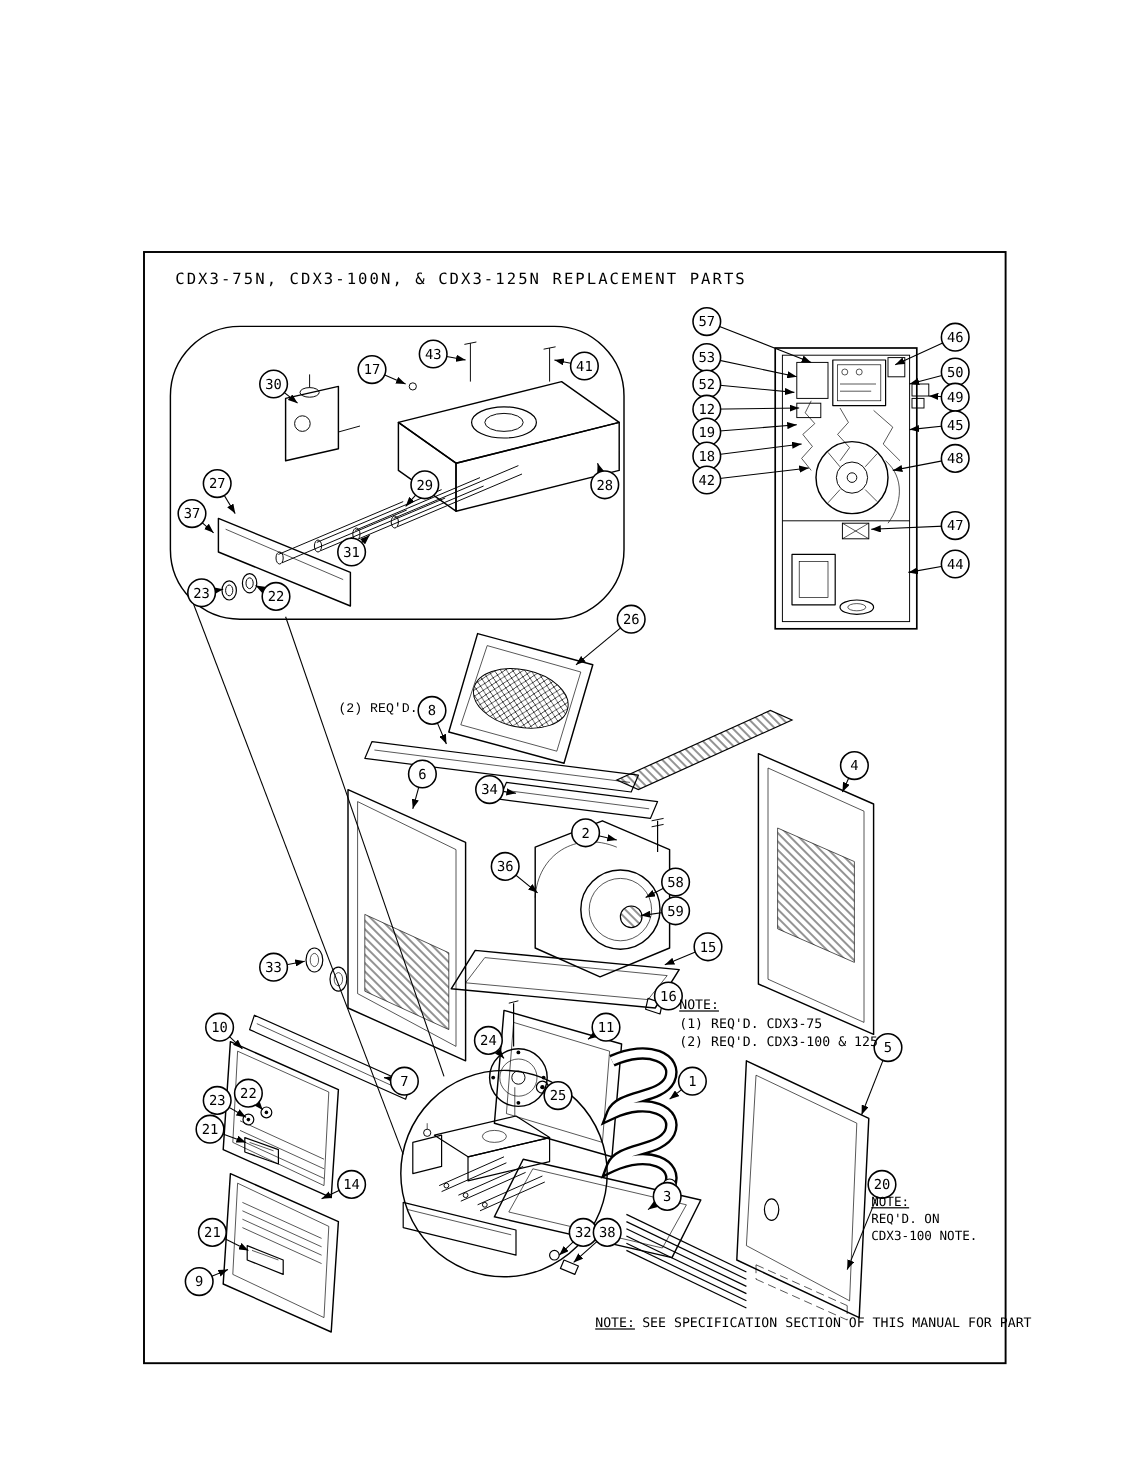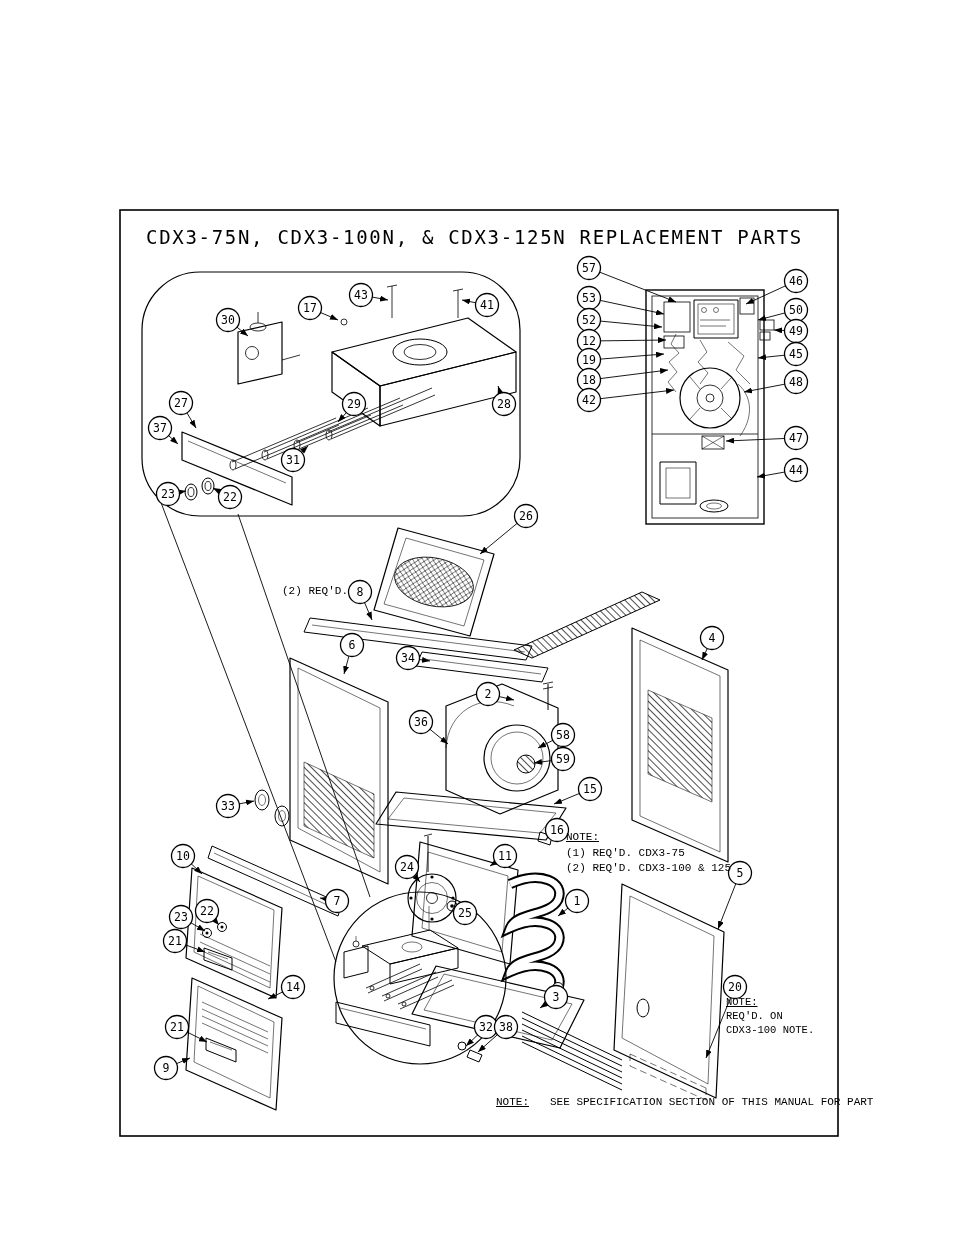--- a/index.html
+++ b/index.html
@@ -8,22 +8,22 @@
   #art{position:absolute;left:0;top:0;}
   .ol{fill:none;stroke:#000;stroke-width:1.2;stroke-linejoin:round;}
   .s1{fill:none;stroke:#000;stroke-width:1;stroke-linejoin:round;}
   .thin{fill:none;stroke:#000;stroke-width:.8;}
   .hair{fill:none;stroke:#000;stroke-width:.55;}
   .dash{stroke-dasharray:7 4;}
   .dot{fill:#000;stroke:none;}
   .leader{stroke:#000;stroke-width:.9;fill:none;}
   .balloon{fill:#fff;stroke:#000;stroke-width:1.3;}
   .balloon-label{font-family:"DejaVu Sans Mono","Liberation Mono",monospace;font-size:11.5px;text-anchor:middle;fill:#000;}
-  .title{position:absolute;left:146px;top:226px;font-size:19px;letter-spacing:1.7px;white-space:nowrap;}
-  .note{position:absolute;font-size:11px;line-height:15.5px;font-family:Liberation Mono, monospace;}
+  .title{position:absolute;left:146px;top:226px;font-size:13px;letter-spacing:1.7px;white-space:nowrap;}
+  .note{position:absolute;font-size:11px;line-height:15.5px;}
   .note .nh{text-decoration:underline;}
   .note-sm{font-size:10.5px;line-height:14px;}
   .qty{position:absolute;left:252px;top:585px;width:96px;text-align:right;font-size:11px;font-family:Liberation Mono, monospace;}
 </style>
 </head>
 <body>
 
 <div id="page">
 
 <svg id="art" width="954" height="1235" viewBox="0 0 954 1235" xmlns="http://www.w3.org/2000/svg">
@@ -604,17 +604,17 @@
 </div>
 
 <div class="note note-sm" style="left:726px;top:995px">
   <div><span class="nh">NOTE:</span></div>
   <div>REQ'D. ON</div>
   <div>CDX3-100 NOTE.</div>
 </div>
 
 <div class="note" style="left:496px;top:1095px">
   <div>
-    <span class="nh">NOTE:</span><span style="margin-left:21px">SEE SPECIFICATION SECTION OF THIS MANUAL FOR PART</span>
+    <span class="nh">NOTE:</span><span style="margin-left:6px">SEE SPECIFICATION SECTION OF THIS MANUAL FOR PART</span>
   </div>
 </div>
 
 </div>
 
 </body></html>

